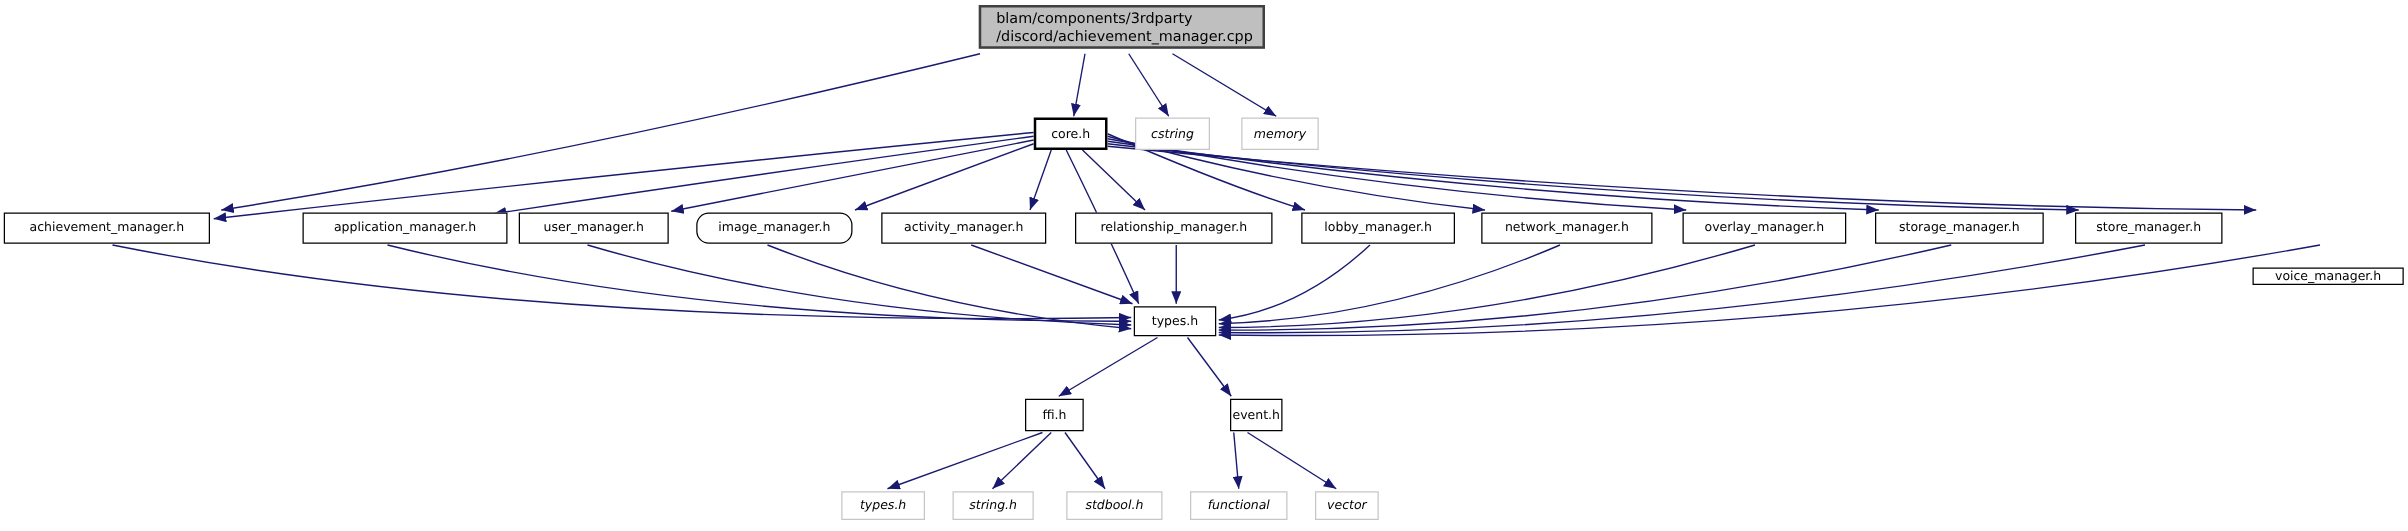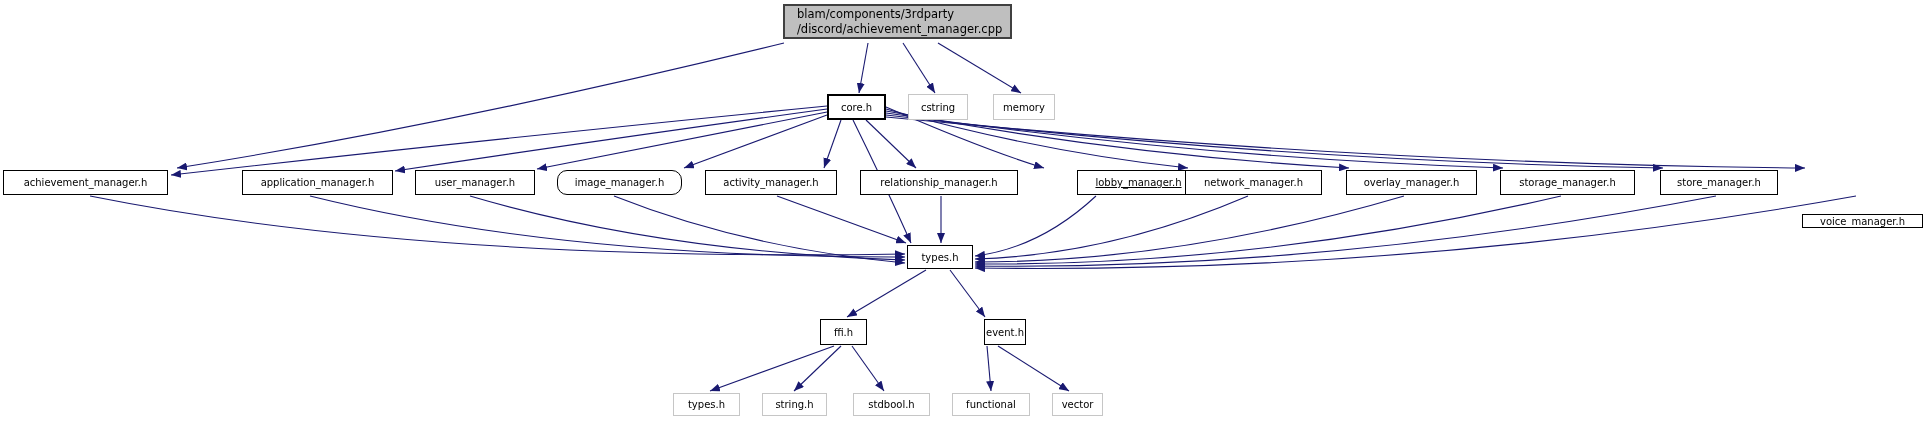--- a/index.html
+++ b/index.html
@@ -29,21 +29,21 @@
     white-space:nowrap;
   }
   .node.root{
     background:var(--root-fill);
     border:2px solid #404040;
     flex-direction:column;align-items:flex-start;justify-content:center;
     padding-left:12px;
     font-size:11.5px;line-height:15px;
   }
   .node.hub{border:2px solid #000;}
-  .node.ext{border-color:var(--border-ext);}
+  .node.ext{border-color:var(--border-ext);font-style:italic;}
 </style>
 </head>
 <body>
 
 <div class="canvas">
   <svg id="edge-layer" width="1926" height="425" viewBox="0 0 1926 425" xmlns="http://www.w3.org/2000/svg">
     <defs>
       <marker id="arrow" markerWidth="10" markerHeight="8" refX="10" refY="4" orient="auto" markerUnits="userSpaceOnUse">
         <path d="M0 0 L10 4 L0 8 z" fill="#191970"></path>
       </marker>
@@ -87,26 +87,26 @@
     </svg>
   <div id="node-layer">
       <div class="node root" style="left: 783px; top: 4px; width: 229px; height: 35px;">
         <div>blam/components/3rdparty</div>
         <div>/discord/achievement_manager.cpp</div>
       </div>
       <div class="node hub" style="left: 827px; top: 94px; width: 59px; height: 26px;">core.h</div>
       <div class="node ext" style="left: 908px; top: 94px; width: 60px; height: 26px;">cstring</div>
       <div class="node ext" style="left: 993px; top: 94px; width: 62px; height: 26px;">memory</div>
       <div class="node doc" style="left: 3px; top: 170px; width: 165px; height: 25px;">achievement_manager.h</div>
-      <div class="node doc" style="left: 242px; top: 170px; width: 151px; height: 25px;">application_manager.h</div>
+      <div class="node doc" style="left: 242px; top: 170px; width: 164px; height: 25px;">application_manager.h</div>
       <div class="node doc" style="left: 415px; top: 170px; width: 120px; height: 25px;">user_manager.h</div>
       <div class="node doc" style="left: 557px; top: 170px; width: 125px; height: 25px; border-radius: 10px;">image_manager.h</div>
       <div class="node doc" style="left: 705px; top: 170px; width: 132px; height: 25px;">activity_manager.h</div>
       <div class="node doc" style="left: 860px; top: 170px; width: 158px; height: 25px;">relationship_manager.h</div>
-      <div class="node doc" style="left: 1077px; top: 170px; width: 123px; height: 25px; text-decoration: underline;">lobby_manager.h</div>
+      <div class="node doc" style="left: 1041px; top: 170px; width: 123px; height: 25px;">lobby_manager.h</div>
       <div class="node doc" style="left: 1185px; top: 170px; width: 137px; height: 25px;">network_manager.h</div>
       <div class="node doc" style="left: 1346px; top: 170px; width: 131px; height: 25px;">overlay_manager.h</div>
       <div class="node doc" style="left: 1500px; top: 170px; width: 135px; height: 25px;">storage_manager.h</div>
       <div class="node doc" style="left: 1660px; top: 170px; width: 118px; height: 25px;">store_manager.h</div>
       <div class="node doc" style="left: 1802px; top: 170px; width: 121px; height: 14px; margin-top: 44px;">voice_manager.h</div>
       <div class="node doc" style="left: 907px; top: 245px; width: 66px; height: 24px;">types.h</div>
       <div class="node doc" style="left: 820px; top: 319px; width: 47px; height: 26px;">ffi.h</div>
       <div class="node doc" style="left: 984px; top: 319px; width: 42px; height: 26px;">event.h</div>
       <div class="node ext" style="left: 673px; top: 393px; width: 67px; height: 23px;">types.h</div>
       <div class="node ext" style="left: 762px; top: 393px; width: 65px; height: 23px;">string.h</div>

